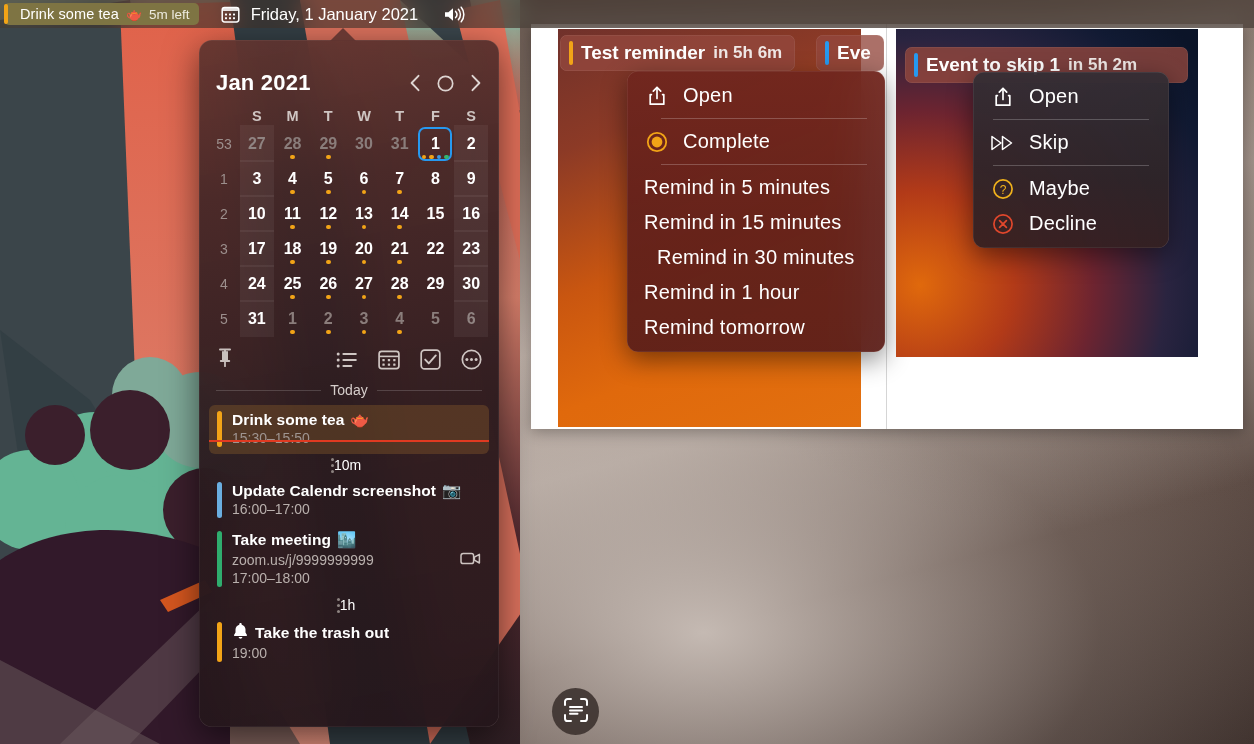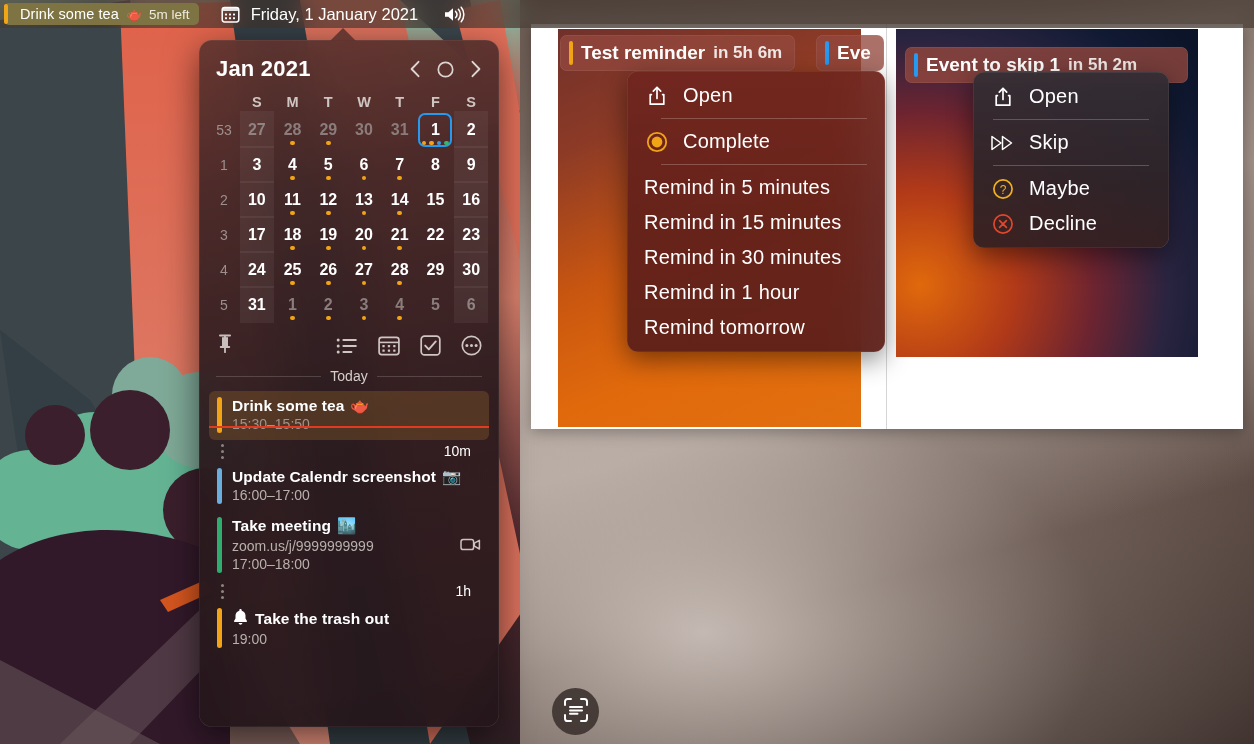--- a/index.html
+++ b/index.html
@@ -80,20 +80,21 @@
     width: 0; height: 0;
     border-left: 13px solid transparent;
     border-right: 13px solid transparent;
     border-bottom: 13px solid rgba(96,52,47,.93);
     z-index: 36;
   }
 
   .pop-head {
     display: flex; align-items: center; justify-content: space-between;
     padding: 16px 17px 6px 17px;
+    margin-top: 14px;
   }
   .pop-month { color: #fff; font-size: 22px; font-weight: bold; letter-spacing: .2px; }
   .pop-nav { display: flex; align-items: center; gap: 15px; }
   .pop-nav .nv { cursor: default; display:flex; align-items:center; justify-content:center; }
 
   .dow {
     display: grid;
     grid-template-columns: 30px repeat(7, 1fr);
     padding: 6px 10px 2px 10px;
   }
@@ -160,21 +161,21 @@
   .evbar { width: 5px; border-radius: 3px; flex: none; }
   .evbody { flex: 1; min-width: 0; }
   .evtitle { color: #fff; font-size: 15.5px; font-weight: bold; letter-spacing: .1px; display:flex; align-items:center; gap:6px;}
   .evtime { color: #b9b0ad; font-size: 14px; margin-top: 2px; }
   .evtime.past { color: #9e9490; }
   .evsub { color: #b9b0ad; font-size: 14px; margin-top: 2px; display:flex; align-items:center; justify-content:space-between;}
   .nowline {
     position: absolute; left: 0; right: 0; top: 35px; height: 2px; background: #e03a21;
   }
   .gapnote {
-    display: flex; align-items: center; justify-content: space-between;
+    display: flex; align-items: center; justify-content: center;
     padding: 3px 18px 3px 12px;
     color: #fff; font-size: 14px;
   }
   .gapdots { display:flex; flex-direction:column; gap:3px; }
   .gapdots i { width:3px; height:3px; border-radius:50%; background:#8d8380; display:block;}
 
   
   .winwrap {
     position: absolute; left: 531px; top: 24px;
     width: 712px; height: 405px;
@@ -366,21 +367,21 @@
         </div>
 
         <div class="msep"></div>
 
         <div class="mitem" style="padding-left:17px">
           <span class="mlabel">Remind in 5 minutes</span>
         </div>
         <div class="mitem" style="padding-left:17px">
           <span class="mlabel">Remind in 15 minutes</span>
         </div>
-        <div class="mitem" style="padding-left:17px">
+        <div class="mitem" style="padding-left:30px">
           <span class="mlabel">Remind in 30 minutes</span>
         </div>
         <div class="mitem" style="padding-left:17px">
           <span class="mlabel">Remind in 1 hour</span>
         </div>
         <div class="mitem" style="padding-left:17px">
           <span class="mlabel">Remind tomorrow</span>
         </div>
       </div>
     </div>

